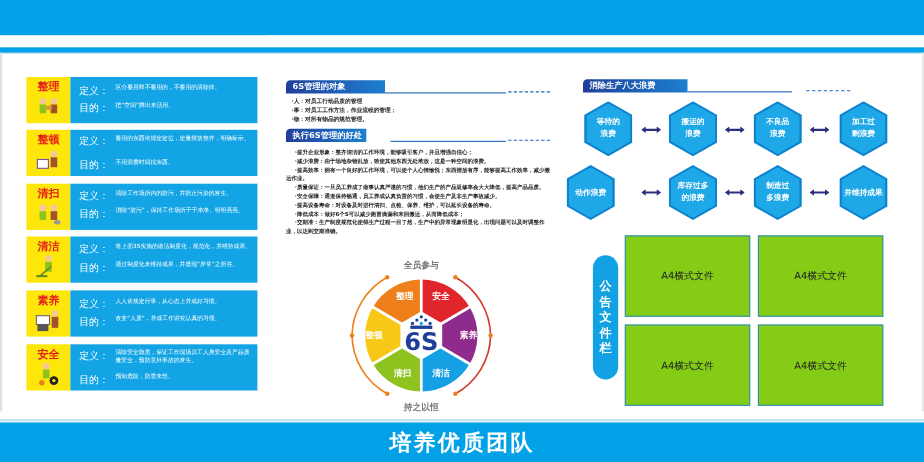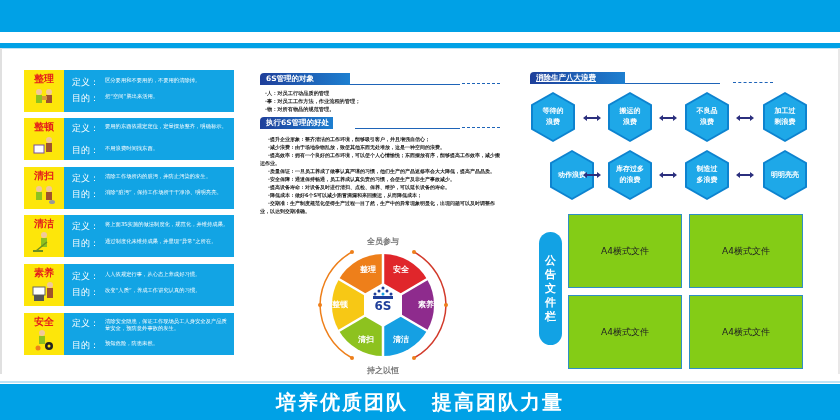--- a/index.html
+++ b/index.html
@@ -251,24 +251,24 @@
   <div style="position:absolute;left:17px;top:63px;width:30px;text-align:center;color:#fff;font-size:8px;font-weight:bold">整顿</div>
   <svg style="position:absolute;left:64px;top:50px" width="22" height="14" viewBox="0 0 22 14">
       <circle cx="11" cy="2" r="1.5" fill="#1f3f9a"></circle>
       <circle cx="7" cy="5" r="1.5" fill="#1f3f9a"></circle>
       <circle cx="15" cy="5" r="1.5" fill="#1f3f9a"></circle>
       <circle cx="3" cy="8" r="1.5" fill="#1f3f9a"></circle>
       <circle cx="11" cy="8" r="1.5" fill="#15a0e3"></circle>
       <circle cx="19" cy="8" r="1.5" fill="#1f3f9a"></circle>
       <rect x="1" y="10" width="20" height="3" fill="#1f3f9a"></rect>
     </svg>
-  <div style="position:absolute;left:55px;top:63px;width:40px;text-align:center;color:#1f3f9a;font-size:12px;font-weight:bold">6S</div>
-</div>
-
-<div class="sec-hdr" style="left:530px; top:72px; width:95px;text-decoration:underline;">消除生产八大浪费</div>
+  <div style="position:absolute;left:55px;top:63px;width:40px;text-align:center;color:#1f3f9a;font-size:22px;font-weight:bold">6S</div>
+</div>
+
+<div class="sec-hdr" style="left:530px; top:72px; width:95px;">消除生产八大浪费</div>
 <div class="sec-line" style="left:625px; top:83px; width:95px;"></div>
 <div class="sec-dots" style="left:733px; top:82px; width:40px;"></div>
 
 <div>
   <div class="hex" style="left:531px; top:92px;">
       <div class="hex-in" style="white-space:pre-line">等待的
 浪费</div>
     </div>
   <svg class="arrow" style="left:583px; top:115px;" viewBox="0 0 18 6">
       <polygon points="0,3 4,0 4,2 14,2 14,0 18,3 14,6 14,4 4,4 4,6" fill="#2b2f7e"></polygon>
@@ -287,55 +287,54 @@
   <svg class="arrow" style="left:736px; top:115px;" viewBox="0 0 18 6">
       <polygon points="0,3 4,0 4,2 14,2 14,0 18,3 14,6 14,4 4,4 4,6" fill="#2b2f7e"></polygon>
     </svg>
   <div class="hex" style="left:763px; top:92px;">
       <div class="hex-in" style="white-space:pre-line">加工过
 剩浪费</div>
     </div>
 </div>
 
 <div>
-  <div class="hex" style="left:550px; top:150px;">
+  <div class="hex" style="left:515px; top:150px;">
       <div class="hex-in" style="white-space:pre-line">动作浪费</div>
     </div>
   <svg class="arrow" style="left:583px; top:172px;" viewBox="0 0 18 6">
       <polygon points="0,3 4,0 4,2 14,2 14,0 18,3 14,6 14,4 4,4 4,6" fill="#2b2f7e"></polygon>
     </svg>
   <div class="hex" style="left:608px; top:150px;">
       <div class="hex-in" style="white-space:pre-line">库存过多
 的浪费</div>
     </div>
   <svg class="arrow" style="left:659px; top:172px;" viewBox="0 0 18 6">
       <polygon points="0,3 4,0 4,2 14,2 14,0 18,3 14,6 14,4 4,4 4,6" fill="#2b2f7e"></polygon>
     </svg>
   <div class="hex" style="left:685px; top:150px;">
       <div class="hex-in" style="white-space:pre-line">制造过
 多浪费</div>
     </div>
   <svg class="arrow" style="left:736px; top:172px;" viewBox="0 0 18 6">
       <polygon points="0,3 4,0 4,2 14,2 14,0 18,3 14,6 14,4 4,4 4,6" fill="#2b2f7e"></polygon>
     </svg>
   <div class="hex" style="left:763px; top:150px;">
-      <div class="hex-in" style="white-space:pre-line">明明亮亮</div>
+      <div class="hex-in" style="white-space:pre-line">并维持成果</div>
     </div>
 </div>
 
 <div class="notice-pill">
   <span>公</span>
   <span>告</span>
   <span>文</span>
   <span>件</span>
   <span>栏</span>
 </div>
 <div class="doc-box" style="left:568px; top:214px;">A4横式文件</div>
 <div class="doc-box" style="left:689px; top:214px;">A4横式文件</div>
 <div class="doc-box" style="left:568px; top:295px;">A4横式文件</div>
 <div class="doc-box" style="left:689px; top:295px;">A4横式文件</div>
 
 <div class="bottom-thin"></div>
 <div class="bottom-band"></div>
 <div class="slogan">
   <span>培养优质团队</span>
-  <span>提高团队力量</span>
 </div>
 
 </body></html>

